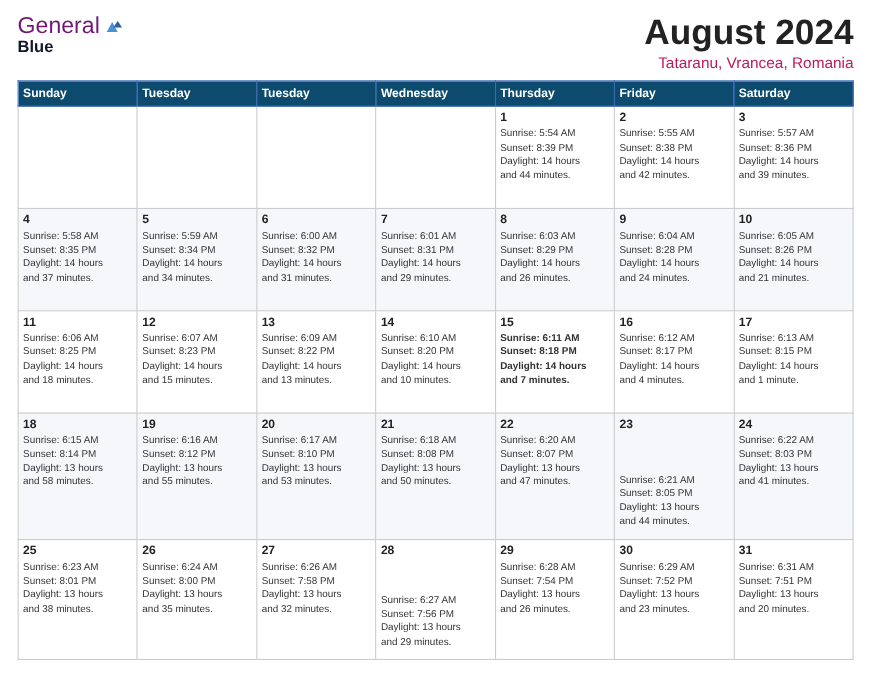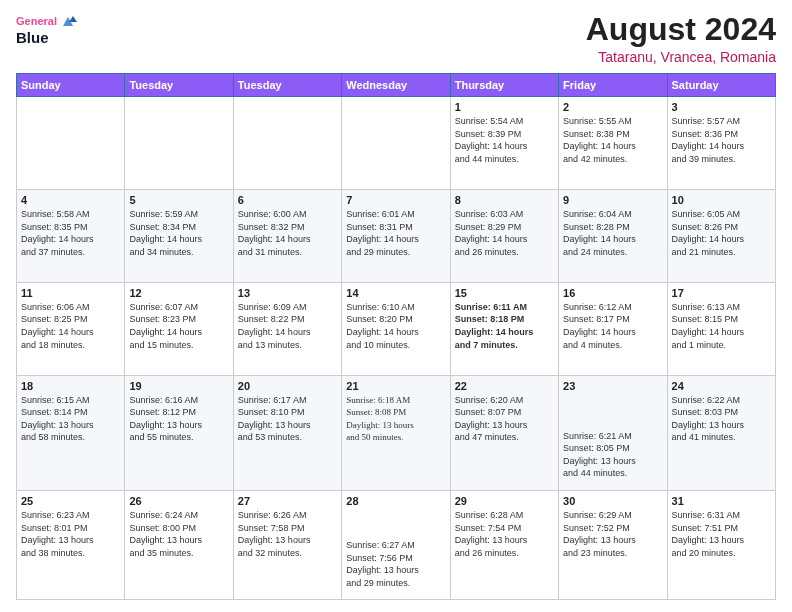--- a/index.html
+++ b/index.html
@@ -43,21 +43,21 @@
       margin-top: 2px;
     }
     .calendar {
       flex: 1;
       border: 1px solid #ccc;
       border-collapse: collapse;
       width: 100%;
       table-layout: fixed;
     }
     .calendar th {
-      background-color: #8b5cf6;
+      background-color: #0c4a6e;
       color: #fff;
       font-size: 11px;
       font-weight: bold;
       padding: 5px 4px;
       text-align: left;
       border: 1px solid #3a6ab5;
     }
     .calendar td {
       border: 1px solid #ccc;
       vertical-align: top;
@@ -87,21 +87,21 @@
     }
   </style>
 </head>
 <body>
 
 <div class="page">
   <div class="header">
     <div class="logo">
   <div style="display:flex;flex-direction:column;line-height:1.1">
     <div style="display:flex;align-items:center;gap:2px">
-      <span style="font-size:11px;font-weight:bold;color:#ec4899;">General</span>
+      <span style="font-size:21px;font-weight:normal;color:#701a75;">General</span>
       <svg width="18" height="18" viewBox="0 0 18 18">
         <polygon points="4,14 14,14 9,5" fill="#4a90d9"></polygon>
         <polygon points="10,10 18,10 14,4" fill="#2a5fa0"></polygon>
       </svg>
     </div>
     <span style="font-size:15px;font-weight:bold;color:#0f172a;">Blue</span>
   </div>
 </div>
     <div class="title-block">
       <div class="month-title">August 2024</div>
@@ -268,21 +268,21 @@
           </td>
           <td>
             <span class="day-number">20</span>
             <div class="day-info" style="white-space: pre-line;">Sunrise: 6:17 AM
 Sunset: 8:10 PM
 Daylight: 13 hours
 and 53 minutes.</div>
           </td>
           <td>
             <span class="day-number">21</span>
-            <div class="day-info" style="white-space: pre-line; font-family: Liberation Serif, serif;">Sunrise: 6:18 AM
+            <div class="day-info" style="white-space: pre-line;">Sunrise: 6:18 AM
 Sunset: 8:08 PM
 Daylight: 13 hours
 and 50 minutes.</div>
           </td>
           <td>
             <span class="day-number">22</span>
             <div class="day-info" style="white-space: pre-line;">Sunrise: 6:20 AM
 Sunset: 8:07 PM
 Daylight: 13 hours
 and 47 minutes.</div>

